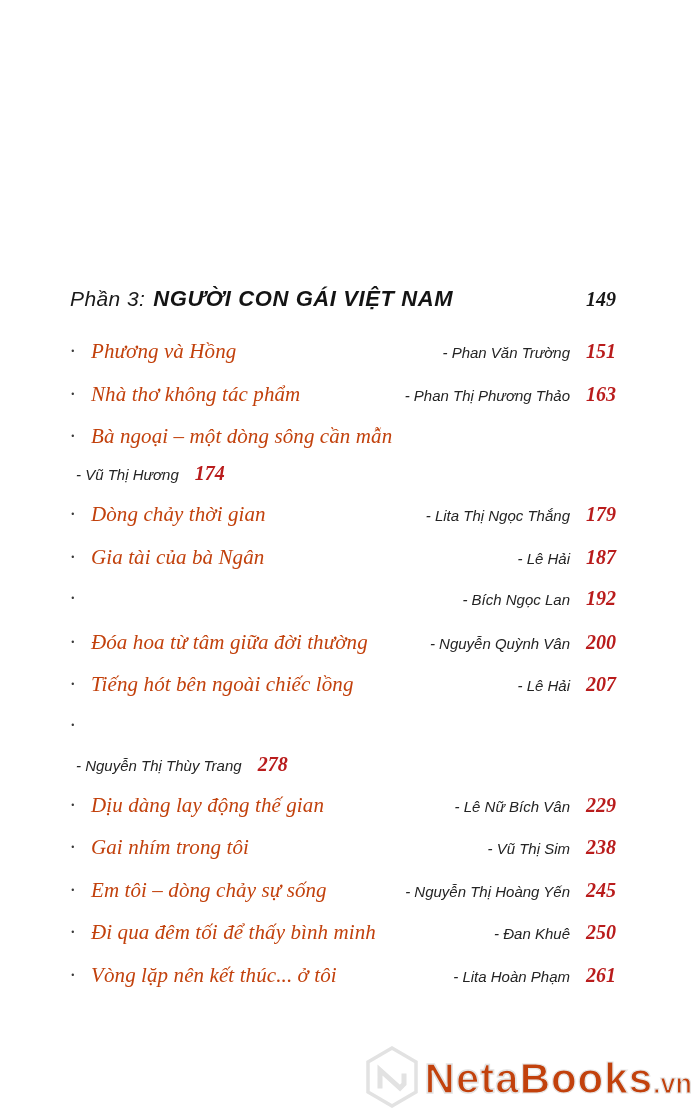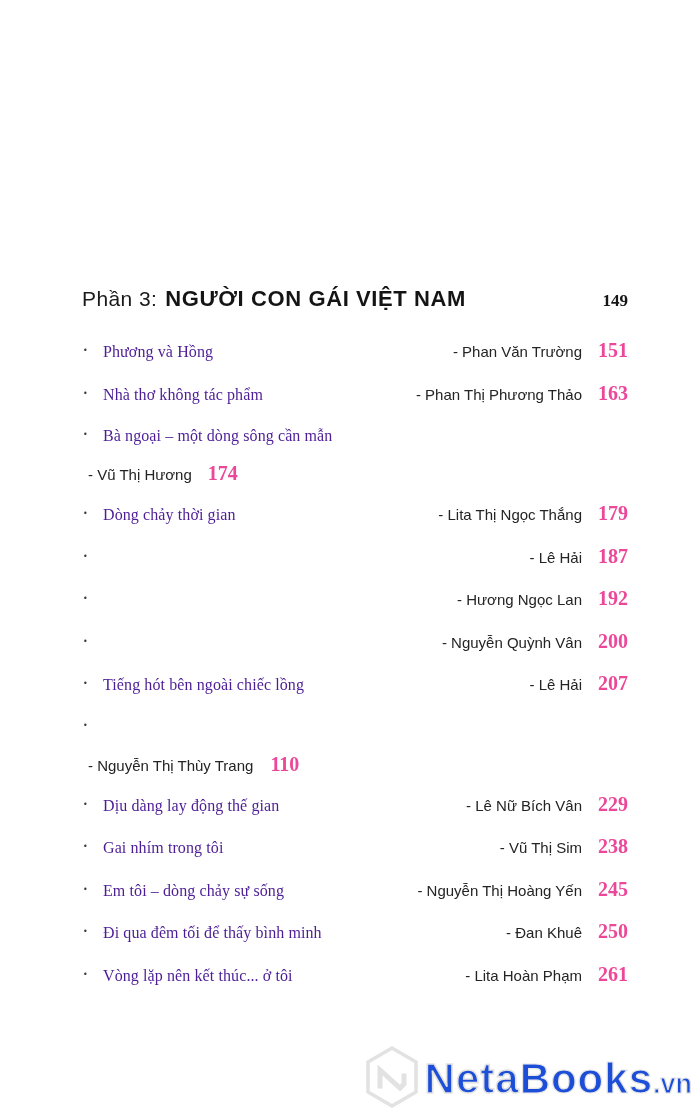--- a/index.html
+++ b/index.html
@@ -10,23 +10,24 @@
     width: 700px;
     height: 1120px;
     background: #ffffff;
     position: relative;
     overflow: hidden;
     font-family: "Liberation Serif", serif;
     color: #161616;
   }
   .content {
     position: absolute;
-    left: 82px;
+    left: 70px;
     top: 286px;
     width: 546px;
+    font-style: italic;
   }
   
   .toc-header {
     display: flex;
     align-items: baseline;
     margin-bottom: 27px;
     font-family: "Liberation Sans", sans-serif;
   }
   .toc-header .sec-label {
     font-size: 21px;
@@ -39,79 +40,79 @@
     font-size: 22px;
     font-weight: 700;
     letter-spacing: 0.6px;
     color: #141414;
     margin-left: 8px;
     white-space: nowrap;
   }
   .toc-header .sec-page {
     margin-left: auto;
     font-family: "Liberation Serif", serif;
-    font-size: 17px;
+    font-size: 20px;
     font-weight: 600;
     color: #161616;
   }
   
   .row {
     display: flex;
     align-items: baseline;
     height: 42.5px;
   }
   .row.first-line { height: 38px; }
   .row.cont-line  { height: 40px; }
   .bullet {
     flex: none;
     width: 21px;
     font-size: 20px;
     line-height: 1;
     color: #3a3a3a;
   }
   .title {
-    font-size: 16px;
-    color: #4c1d95;
+    font-size: 21px;
+    color: #c2410c;
     white-space: nowrap;
     letter-spacing: 0.1px;
   }
   .author {
     margin-left: auto;
     padding-left: 6px;
     font-family: "Liberation Sans", sans-serif;
     font-size: 15px;
     color: #242424;
     white-space: nowrap;
   }
   .cont-line .author { margin-left: 0; }
   .pnum {
     flex: none;
     min-width: 38px;
     margin-left: 8px;
     text-align: right;
     font-size: 20px;
     font-weight: 600;
-    color: #ec4899;
+    color: #b91c1c;
   }
   
   .watermark {
     position: absolute;
     top: 1046px;
     right: 8px;
     display: flex;
     align-items: center;
     user-select: none;
   }
   .wm-logo { flex: none; margin-right: 6px; }
   .wm-text {
     font-family: "Liberation Sans", sans-serif;
     font-weight: 700;
     font-size: 42px;
     letter-spacing: 1px;
-    color: #1d4ed8;
+    color: #c2410c;
     -webkit-text-stroke: 1.6px #e2e2e2;
     line-height: 1;
     white-space: nowrap;
   }
   .wm-text .wm-light { -webkit-text-stroke: 1.2px #e6e6e6; }
   .wm-text .wm-tld {
     font-size: 27px;
     -webkit-text-stroke: 1.2px #e4e4e4;
     letter-spacing: 0;
   }
@@ -152,49 +153,51 @@
 
   <div class="row">
     <span class="bullet">·</span>
     <span class="title">Dòng chảy thời gian</span>
     <span class="author">- Lita Thị Ngọc Thắng</span>
     <span class="pnum">179</span>
   </div>
 
   <div class="row">
     <span class="bullet">·</span>
+    <span class="title">Gia tài của bà Ngân</span>
     <span class="author">- Lê Hải</span>
     <span class="pnum">187</span>
   </div>
 
   <div class="row">
     <span class="bullet">·</span>
-    <span class="author">- Hương Ngọc Lan</span>
+    <span class="author">- Bích Ngọc Lan</span>
     <span class="pnum">192</span>
   </div>
 
   <div class="row">
     <span class="bullet">·</span>
+    <span class="title">Đóa hoa từ tâm giữa đời thường</span>
     <span class="author">- Nguyễn Quỳnh Vân</span>
     <span class="pnum">200</span>
   </div>
 
   <div class="row">
     <span class="bullet">·</span>
     <span class="title">Tiếng hót bên ngoài chiếc lồng</span>
     <span class="author">- Lê Hải</span>
     <span class="pnum">207</span>
   </div>
 
   <div class="row first-line">
     <span class="bullet">·</span>
   </div>
   <div class="row cont-line">
     <span class="author">- Nguyễn Thị Thùy Trang</span>
-    <span class="pnum">110</span>
+    <span class="pnum">278</span>
   </div>
 
   <div class="row">
     <span class="bullet">·</span>
     <span class="title">Dịu dàng lay động thế gian</span>
     <span class="author">- Lê Nữ Bích Vân</span>
     <span class="pnum">229</span>
   </div>
 
   <div class="row">

